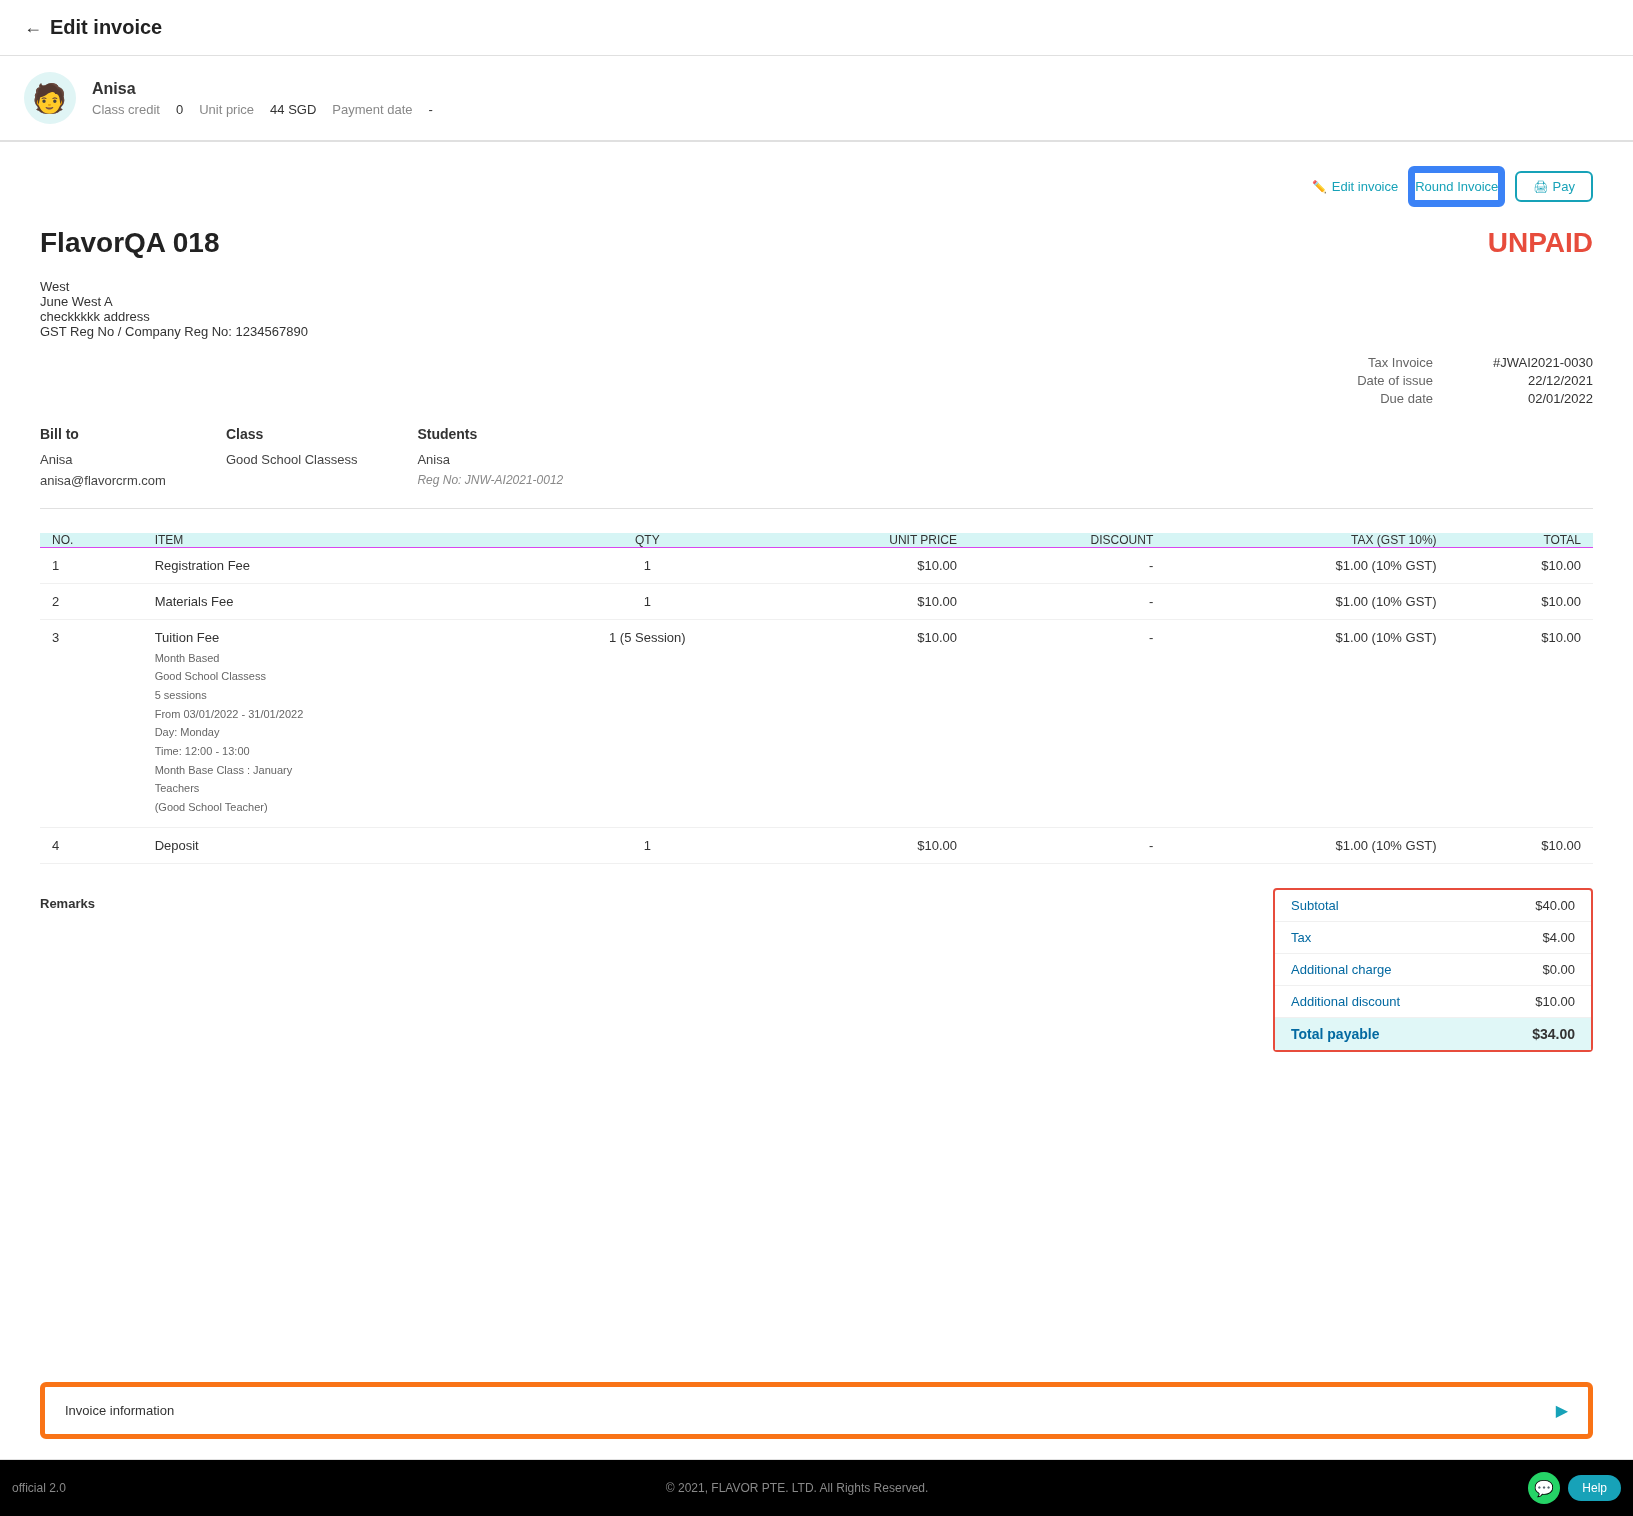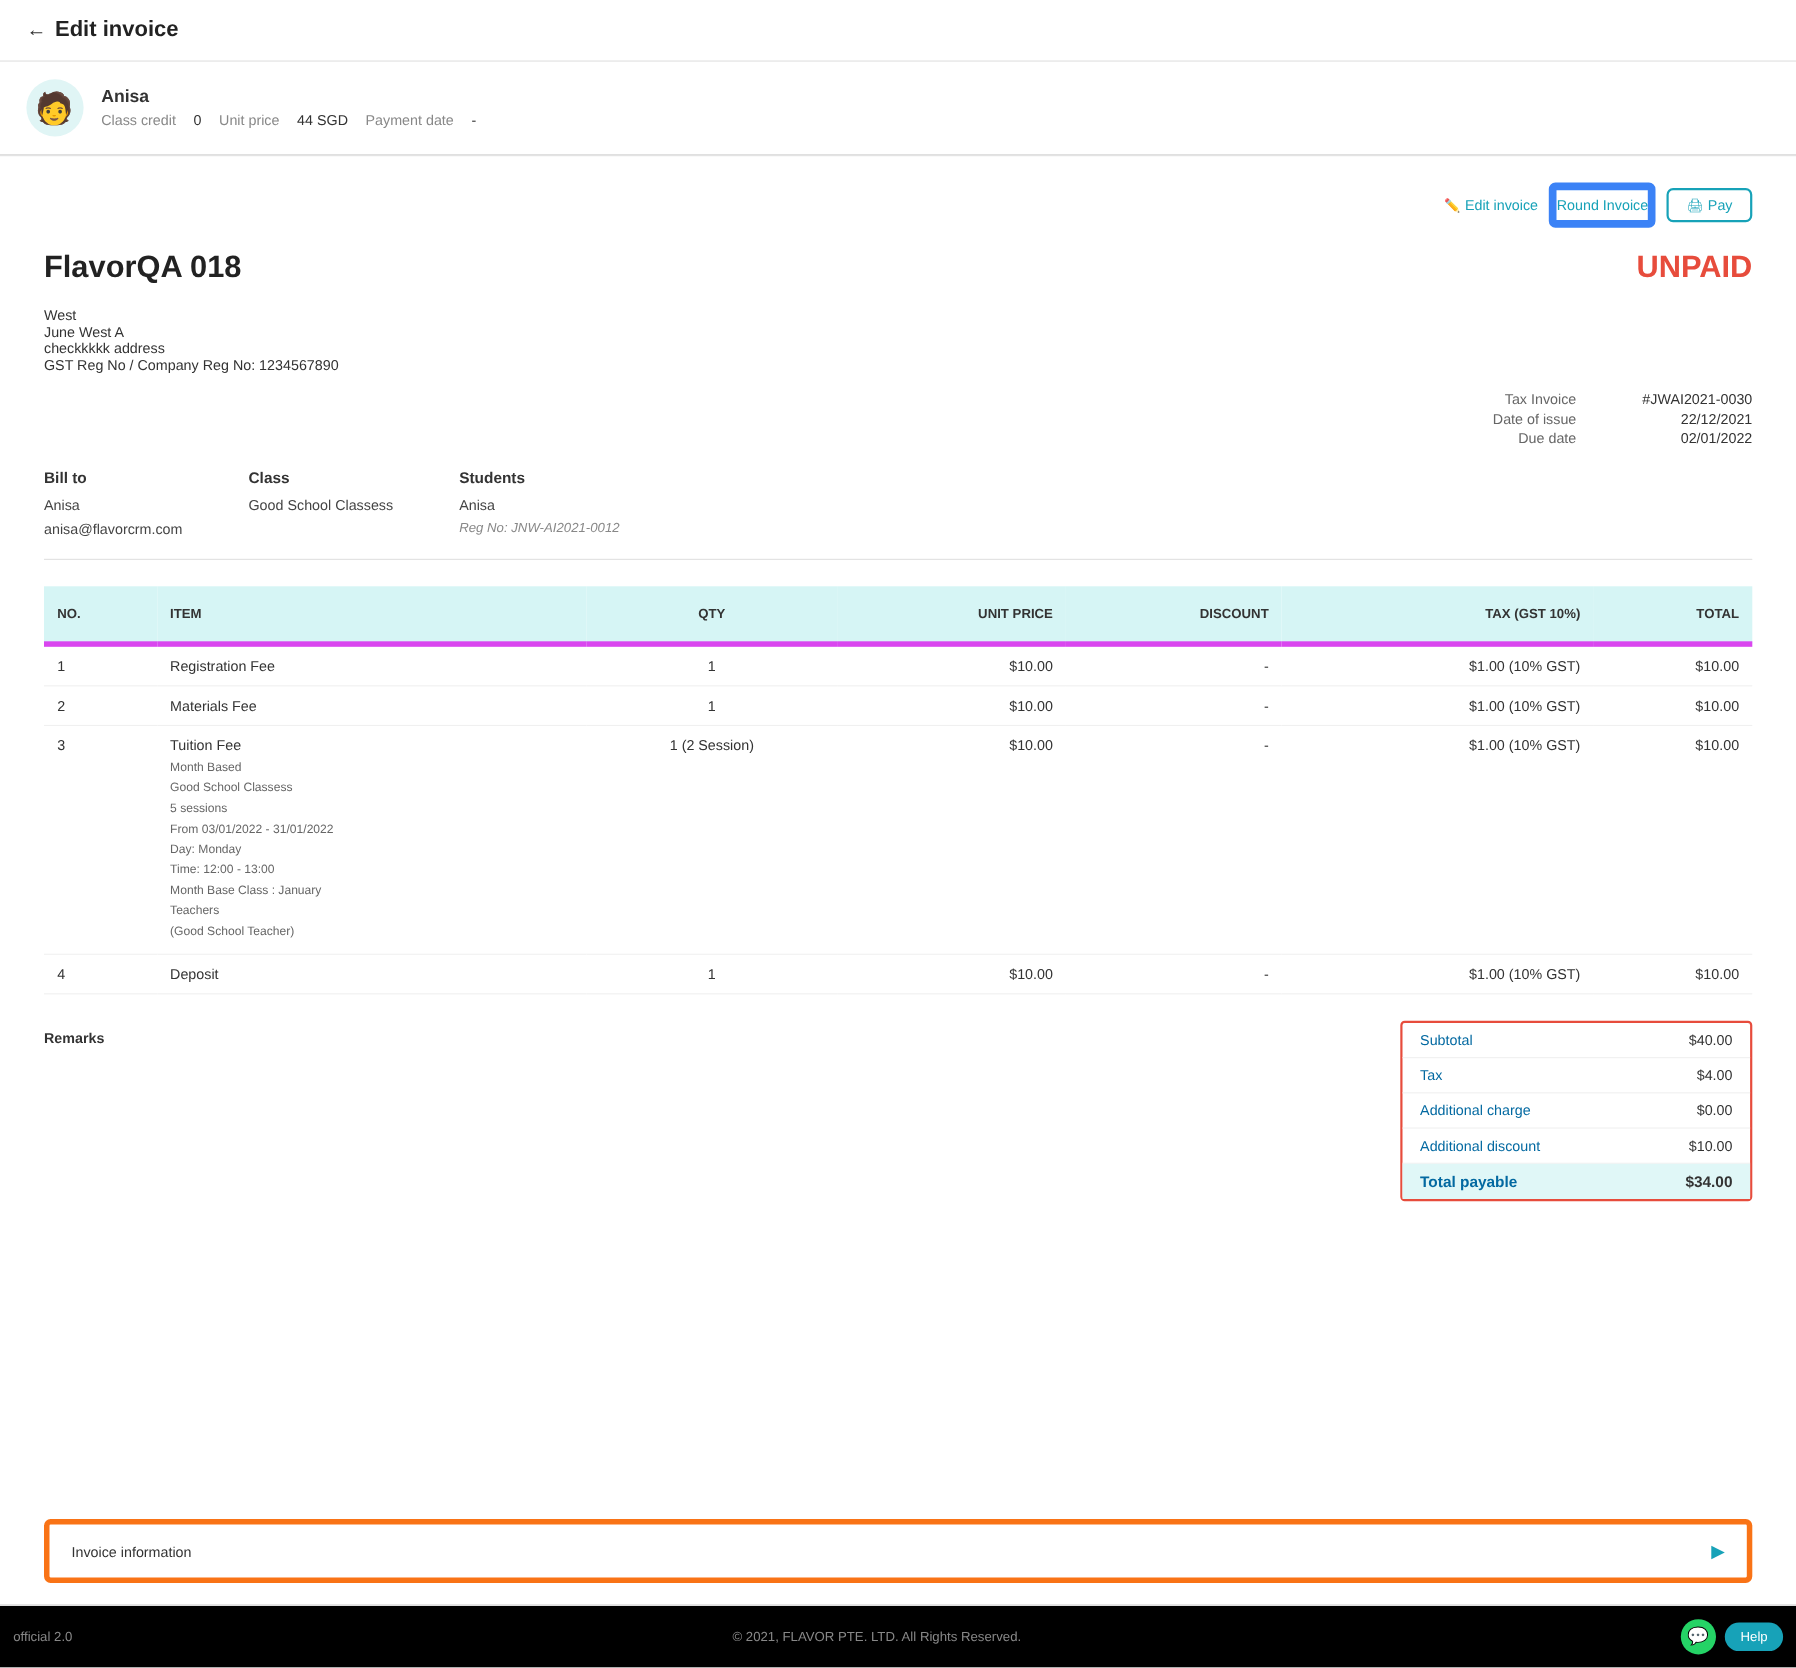--- a/index.html
+++ b/index.html
@@ -38,21 +38,21 @@
 
     
     .bill-section { display: flex; gap: 60px; margin-bottom: 24px; padding-bottom: 16px; border-bottom: 1px solid #e0e0e0; margin-top: 12px; }
     .bill-col .col-header { font-weight: 700; font-size: 14px; margin-bottom: 8px; }
     .bill-col .col-val { font-size: 13px; color: #444; line-height: 1.6; }
     .bill-col .col-val.italic { font-style: italic; font-size: 12px; color: #888; }
 
     
     .invoice-table { width: 100%; border-collapse: collapse; margin-bottom: 24px; }
     .invoice-table thead tr { background: #d6f5f5; }
-    .invoice-table thead th { padding: 18px 12px; text-align: left; font-size: 12px; font-weight: 700; color: #333; border-bottom: 5px solid #d946ef; }
+    .invoice-table thead th { padding: 0 12px; text-align: left; font-size: 12px; font-weight: 400; color: #333; border-bottom: 1px solid #d946ef; }
     .invoice-table thead th.right { text-align: right; }
     .invoice-table thead th.center { text-align: center; }
     .invoice-table tbody td { padding: 10px 12px; font-size: 13px; vertical-align: top; border-bottom: 1px solid #f0f0f0; }
     .invoice-table tbody td.right { text-align: right; }
     .invoice-table tbody td.center { text-align: center; }
     .item-detail { font-size: 11px; color: #666; line-height: 1.7; margin-top: 4px; }
 
     
     .bottom-section { display: flex; justify-content: space-between; align-items: flex-start; margin-top: 10px; }
     .remarks-section { font-size: 13px; font-weight: 600; padding-top: 8px; }
@@ -206,21 +206,21 @@
       <td>Materials Fee</td>
       <td class="center">1</td>
       <td class="right">$10.00</td>
       <td class="right">-</td>
       <td class="right">$1.00 (10% GST)</td>
       <td class="right">$10.00</td>
     </tr>
           <tr>
       <td>3</td>
       <td>Tuition Fee<div class="item-detail">Month Based<br>Good School Classess<br>5 sessions<br>From 03/01/2022 - 31/01/2022<br>Day: Monday<br>Time: 12:00 - 13:00<br>Month Base Class : January<br>Teachers<br>(Good School Teacher)</div></td>
-      <td class="center">1 (2 Session)</td>
+      <td class="center">1 (5 Session)</td>
       <td class="right">$10.00</td>
       <td class="right">-</td>
       <td class="right">$1.00 (10% GST)</td>
       <td class="right">$10.00</td>
     </tr>
           <tr>
       <td>4</td>
       <td>Deposit</td>
       <td class="center">1</td>
       <td class="right">$10.00</td>

